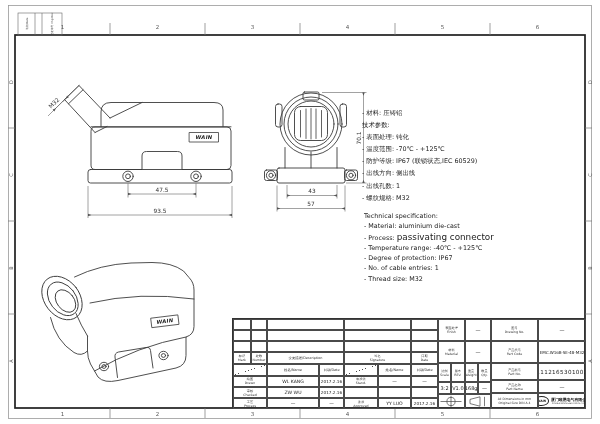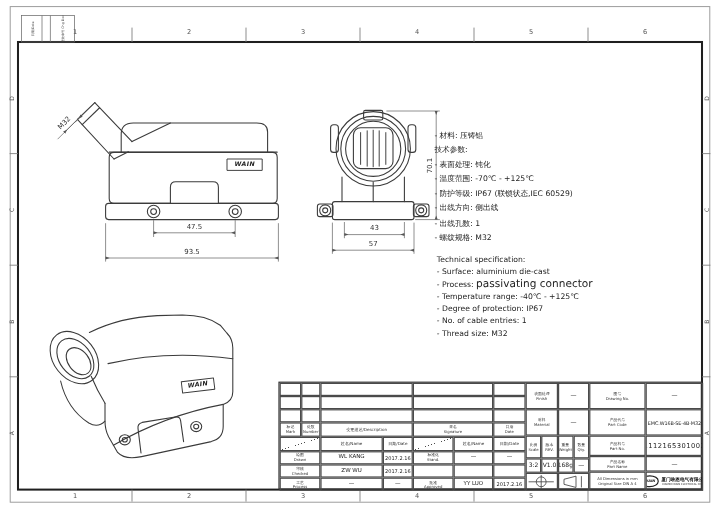--- a/index.html
+++ b/index.html
@@ -223,21 +223,21 @@
     <div class="line">- 表面处理: 钝化</div>
     <div class="line">- 温度范围: -70℃ - +125℃</div>
     <div class="line">- 防护等级: IP67 (联锁状态,IEC 60529)</div>
     <div class="line">- 出线方向: 侧出线</div>
     <div class="line">- 出线孔数: 1</div>
     <div class="line">- 螺纹规格: M32</div>
   </div>
 
   <div class="spec spec-en">
     <div class="line">Technical specification:</div>
-    <div class="line">- Surface: aluminium die-cast</div>
+    <div class="line">- Material: aluminium die-cast</div>
     <div class="line"><span>- Process: </span><span class="big">passivating connector</span></div>
     <div class="line">- Temperature range: -40℃ - +125℃</div>
     <div class="line">- Degree of protection: IP67</div>
     <div class="line">- No. of cable entries: 1</div>
     <div class="line">- Thread size: M32</div>
   </div>
 
   <div class="tb">
 
     <div class="cell" style="left:0;top:0;width:18px;height:11px;"></div>

